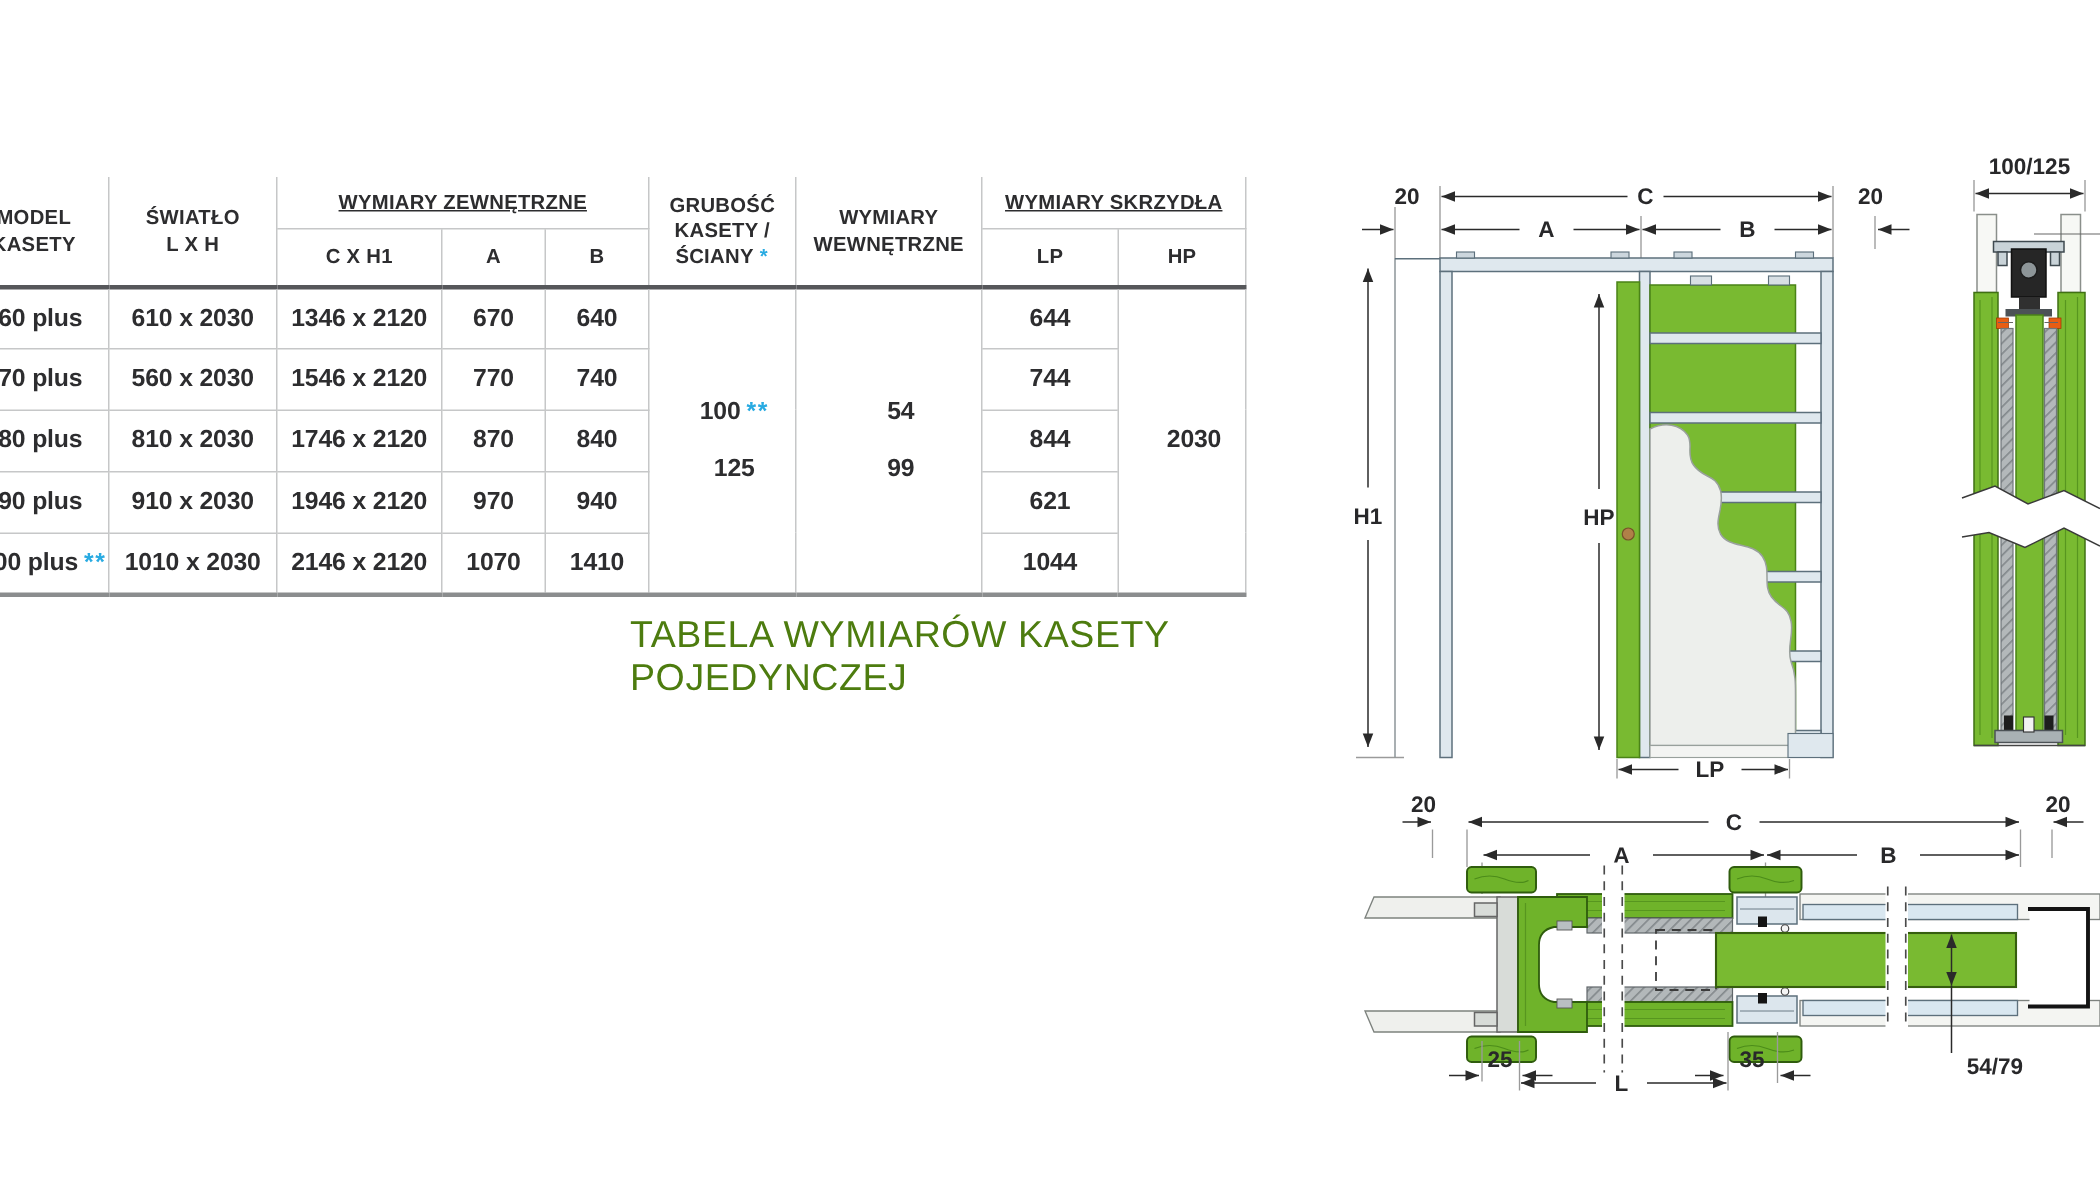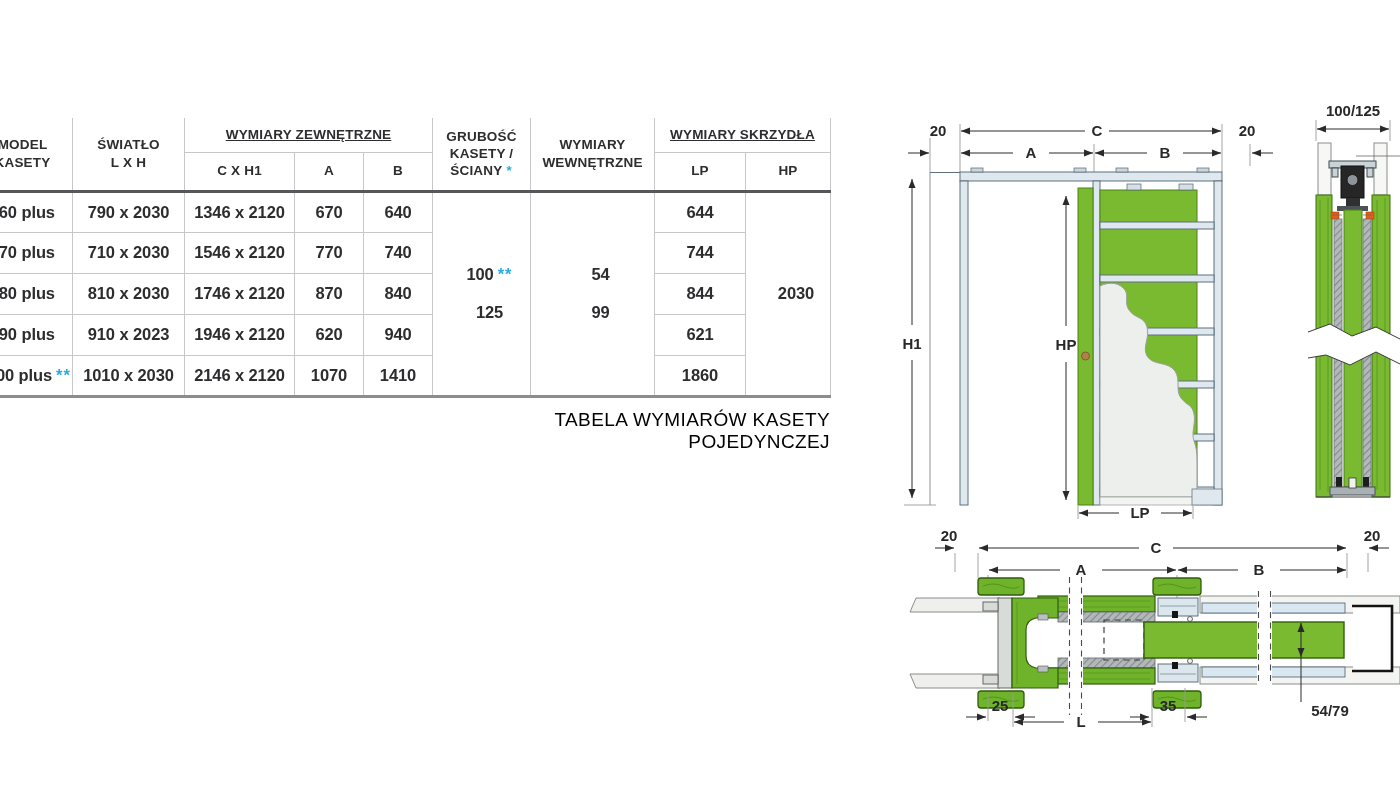--- a/index.html
+++ b/index.html
@@ -14,22 +14,22 @@
   table.dims thead tr.tr1 th.group{border-bottom:1.5px solid #c6c7c8;text-decoration:underline;}
   table.dims thead tr.tr2 th, table.dims thead th.rs{border-bottom:3px solid #56575a;}
   table.dims tbody td{font-size:16.5px;border-bottom:1px solid #c6c7c8;}
   table.dims tbody tr:last-child td{border-bottom:3px solid #8b8d8e;}
   table.dims tbody td.merge{border-bottom:3px solid #8b8d8e;padding-left:16px;}
   .c-model{width:100px}.c-sw{width:112px}.c-cxh{width:110px}.c-a{width:69px}.c-b{width:69px}
   .c-gr{width:98px}.c-we{width:124px}.c-lp{width:91px}.c-hp{width:85px}
   tr.hr1{height:34px}tr.hr2{height:39px}tr.dr{height:41px}
   .blue{color:#29abe2;margin-left:4px;letter-spacing:1px;}
   .stack{display:flex;flex-direction:column;align-items:center;gap:19px;}
-  .caption{position:absolute;left:420px;top:409px;width:410px;text-align:right;
-           font-size:19px;font-weight:400;color:#000000;letter-spacing:.4px;}
+  .caption{position:absolute;left:420px;top:409px;width:410px;text-align:left;
+           font-size:25px;font-weight:400;color:#4d7c0f;letter-spacing:.4px;}
   
   svg.diag{position:absolute;left:0;top:0;}
   .lbl{font-family:"Liberation Sans",sans-serif;font-weight:700;font-size:15px;fill:#28282a;text-anchor:middle;}
   .dim{stroke:#2a2a2a;stroke-width:1;fill:none;}
   .ext{stroke:#9a9a9a;stroke-width:.9;fill:none;}
   .dash{stroke:#4a4a4a;stroke-width:1.1;fill:none;stroke-dasharray:6 4.5;}
 </style>
 </head>
 <body>
 
@@ -65,70 +65,70 @@
         <th>C X H1</th>
         <th>A</th>
         <th>B</th>
         <th>LP</th>
         <th>HP</th>
       </tr>
     </thead>
     <tbody>
       <tr class="dr">
         <td><span>G60 plus</span><span class="blue"></span></td>
-        <td>790 x 2030</td>
+        <td>610 x 2030</td>
         <td>1346 x 2120</td>
         <td>670</td>
         <td>640</td>
         <td class="merge" rowspan="5">
           <div class="stack">
             <div><span>100</span><span class="blue">**</span></div>
             <div>125</div>
           </div>
         </td>
         <td class="merge" rowspan="5">
           <div class="stack">
             <div>54</div>
             <div>99</div>
           </div>
         </td>
         <td>644</td>
         <td class="merge" rowspan="5">2030</td>
       </tr>
       <tr class="dr">
         <td><span>G70 plus</span><span class="blue"></span></td>
-        <td>710 x 2030</td>
+        <td>560 x 2030</td>
         <td>1546 x 2120</td>
         <td>770</td>
         <td>740</td>
         <td>744</td>
       </tr>
       <tr class="dr">
         <td><span>G80 plus</span><span class="blue"></span></td>
         <td>810 x 2030</td>
         <td>1746 x 2120</td>
         <td>870</td>
         <td>840</td>
         <td>844</td>
       </tr>
       <tr class="dr">
         <td><span>G90 plus</span><span class="blue"></span></td>
-        <td>910 x 2023</td>
+        <td>910 x 2030</td>
         <td>1946 x 2120</td>
-        <td>620</td>
+        <td>970</td>
         <td>940</td>
         <td>621</td>
       </tr>
       <tr class="dr">
         <td><span>G100 plus</span><span class="blue">**</span></td>
         <td>1010 x 2030</td>
         <td>2146 x 2120</td>
         <td>1070</td>
         <td>1410</td>
-        <td>1860</td>
+        <td>1044</td>
       </tr>
     </tbody>
   </table>
 
   <div class="caption">TABELA WYMIARÓW KASETY POJEDYNCZEJ</div>
 
   <svg class="diag" width="1400" height="800" viewBox="0 0 1400 800">
     <defs>
       <marker id="ar" viewBox="0 0 10 8" refX="9.5" refY="4" markerWidth="10" markerHeight="8" markerUnits="userSpaceOnUse" orient="auto-start-reverse">
         <path d="M0.5,0.5 L9.5,4 L0.5,7.5 Z" fill="#2a2a2a"></path>

